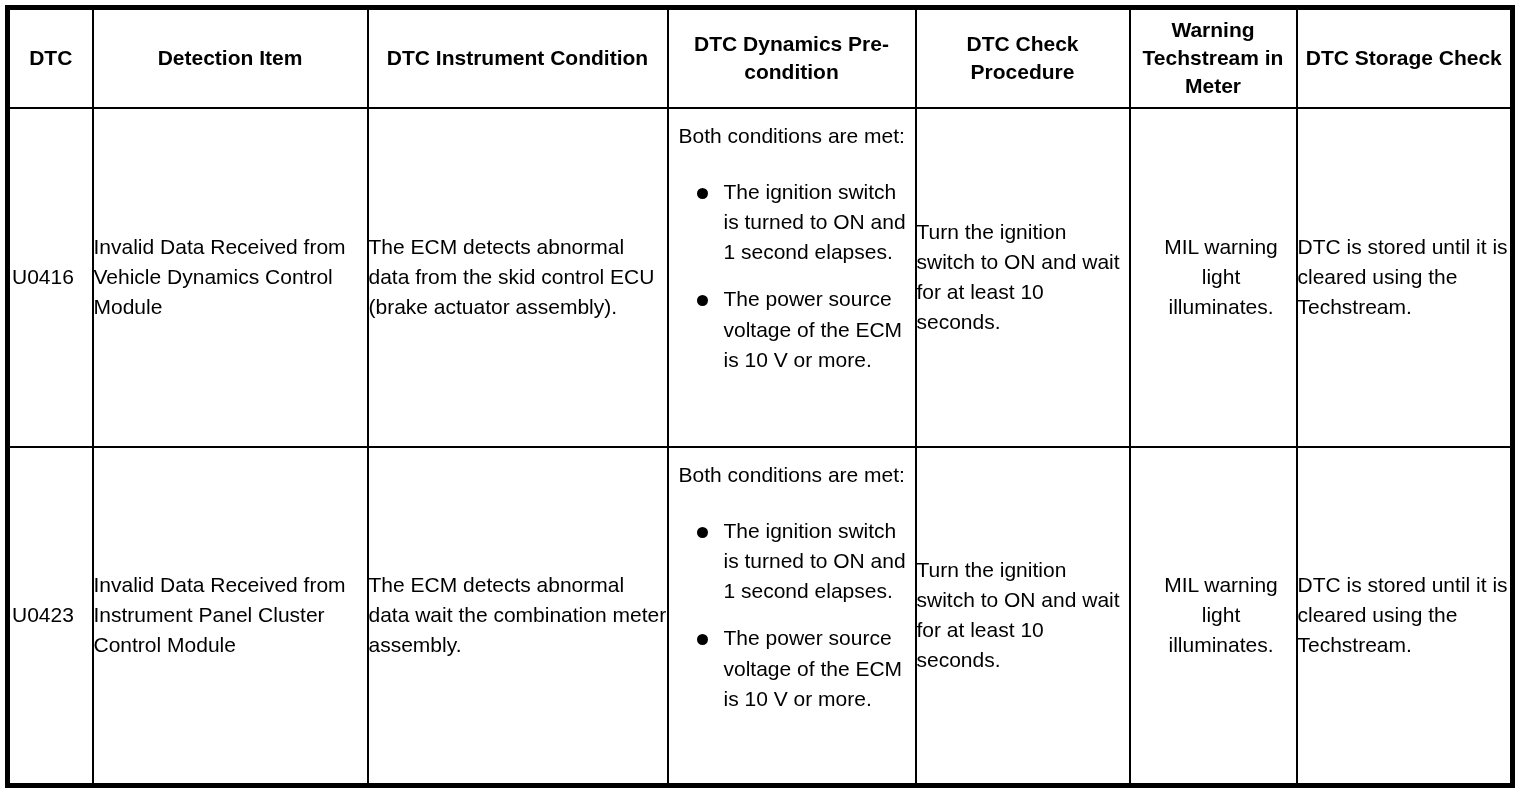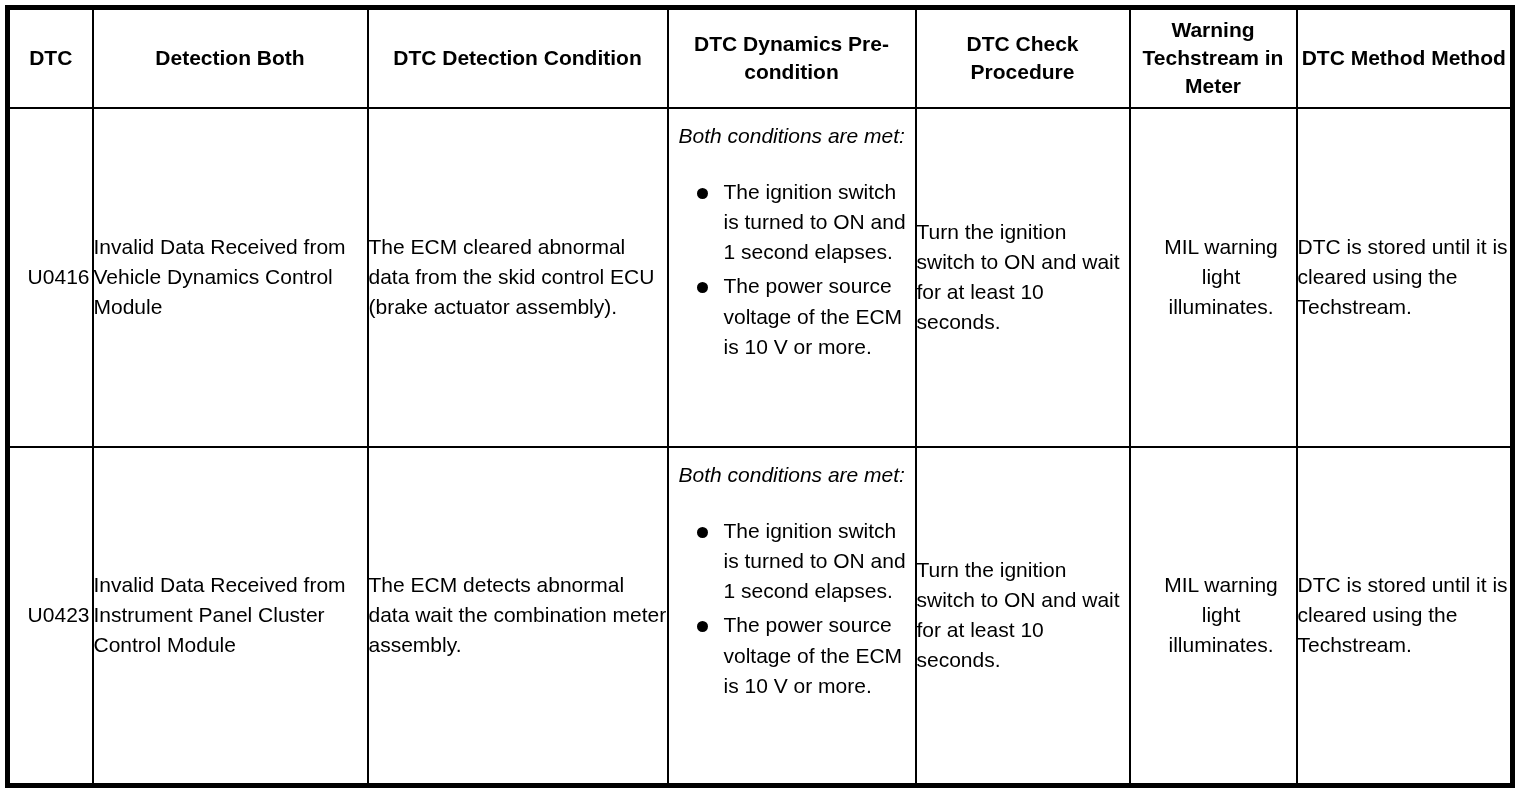--- a/index.html
+++ b/index.html
@@ -68,54 +68,53 @@
 
   tbody td {
     font-weight: normal;
     font-size: 21px;
     line-height: 1.44;
     text-align: left;
     padding: 8px 12px;
   }
 
   td.cell-dtc {
-    text-align: right;
+    text-align: left;
     padding-left: 2px;
     padding-right: 2px;
     white-space: nowrap;
   }
 
   td.cell-warning {
     text-align: center;
     padding-left: 24px;
     padding-right: 8px;
   }
 
   td.cell-pre {
     vertical-align: top;
     padding-top: 12px;
     padding-left: 10px;
     padding-right: 6px;
   }
 
   .pre-intro {
     margin: 0 0 26px 0;
-    font-style: italic;
   }
 
   ul.pre-list {
     list-style: none;
     margin: 0;
     padding: 0;
   }
 
   ul.pre-list > li {
     position: relative;
     padding-left: 45px;
-    margin: 4px 0 2px 0;
+    margin: 17px 0 2px 0;
   }
 
   ul.pre-list > li:last-child { margin-bottom: 0; }
 
   ul.pre-list > li .bullet-dot {
     position: absolute;
     left: 18px;
     top: 11px;
     width: 11px;
     height: 11px;
@@ -136,35 +135,35 @@
       <col class="c-cond">
       <col class="c-pre">
       <col class="c-check">
       <col class="c-warn">
       <col class="c-storage">
     </colgroup>
 
     <thead>
       <tr>
         <th>DTC</th>
-        <th>Detection Both</th>
-        <th>DTC Detection Condition</th>
+        <th>Detection Item</th>
+        <th>DTC Instrument Condition</th>
         <th>DTC Dynamics Pre-condition</th>
         <th>DTC Check Procedure</th>
         <th>Warning Techstream in Meter</th>
-        <th>DTC Method Method</th>
+        <th>DTC Storage Check</th>
       </tr>
     </thead>
 
     <tbody>
 
       <tr>
         <td class="cell-dtc">U0416</td>
         <td>Invalid Data Received from Vehicle Dynamics Control Module</td>
-        <td>The ECM cleared abnormal data from the skid control ECU (brake actuator assembly).</td>
+        <td>The ECM detects abnormal data from the skid control ECU (brake actuator assembly).</td>
         <td class="cell-pre">
           <p class="pre-intro">Both conditions are met:</p>
           <ul class="pre-list">
             <li>
               <span class="bullet-dot"></span>
               <span>The ignition switch is turned to ON and 1 second elapses.</span>
             </li>
             <li>
               <span class="bullet-dot"></span>
               <span>The power source voltage of the ECM is 10 V or more.</span>

